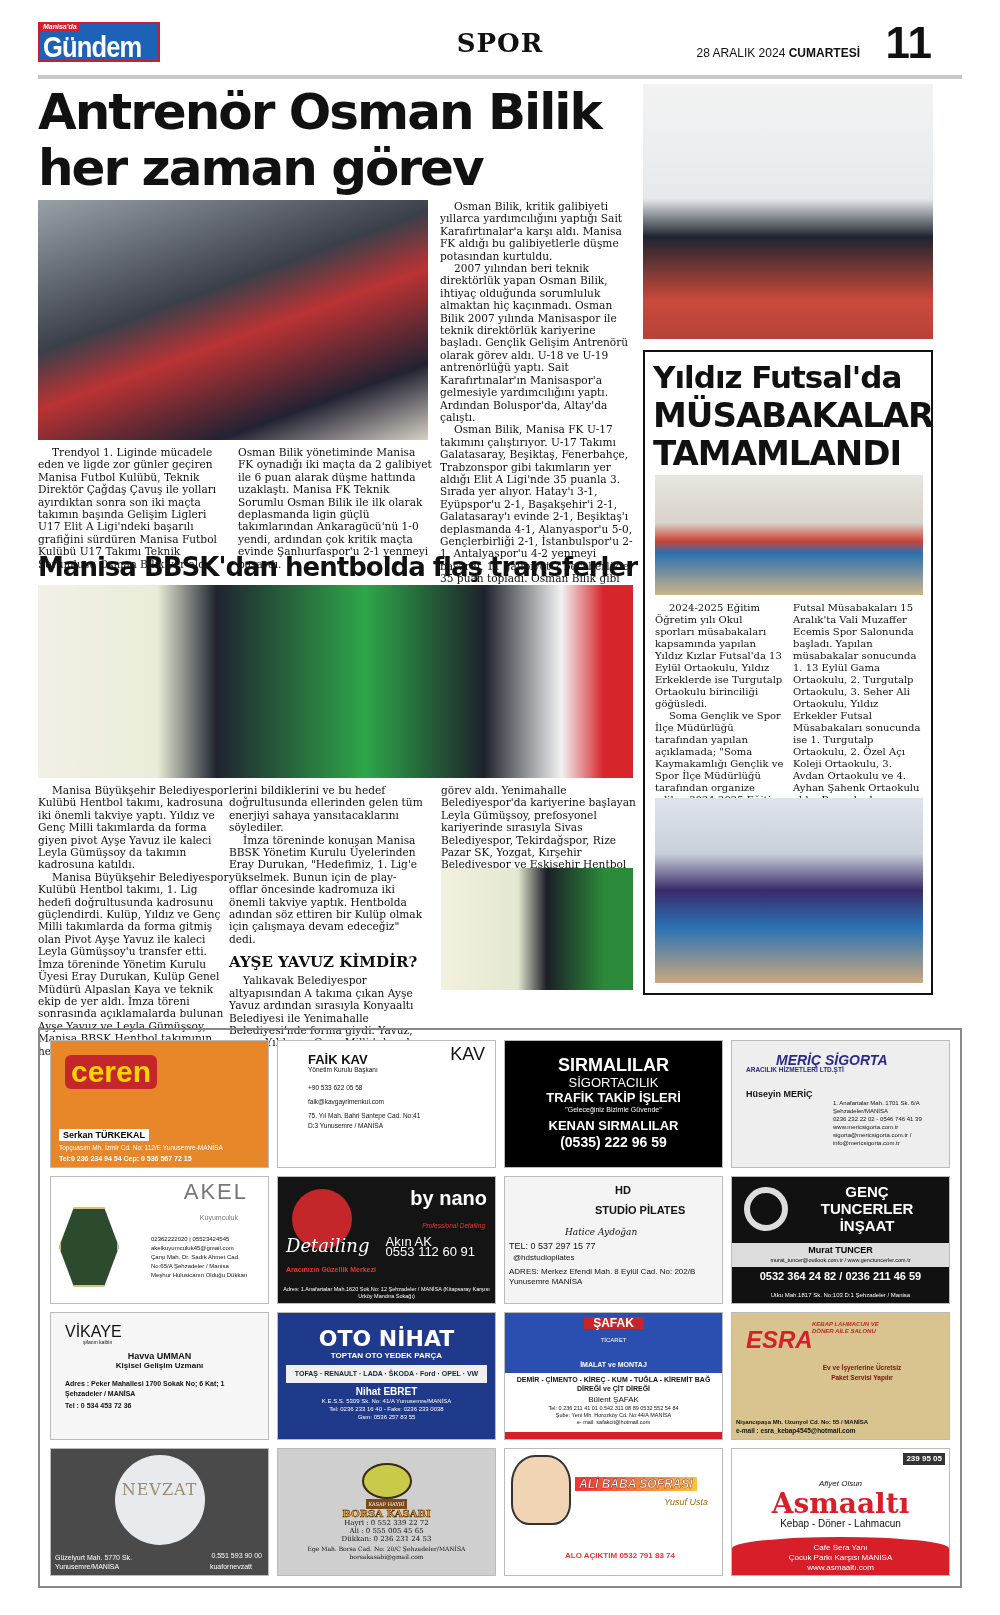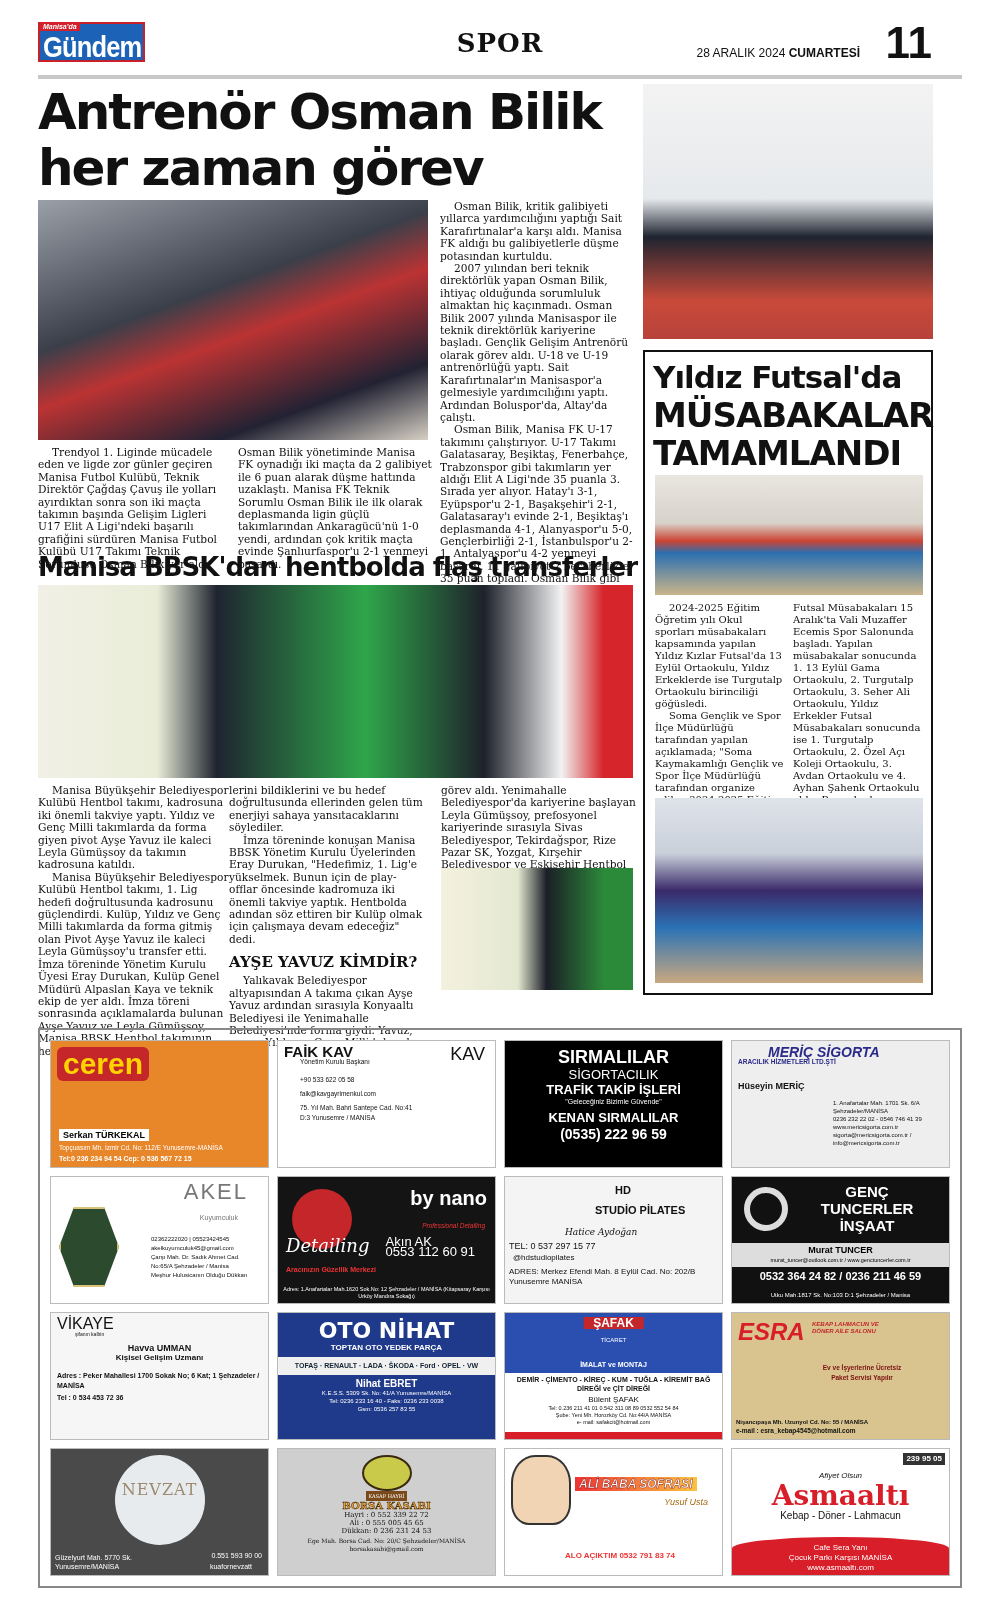--- a/index.html
+++ b/index.html
@@ -1,36 +1,36 @@
 <!DOCTYPE html>
 <html><head>
 <meta charset="utf-8">
 <style>
 *{box-sizing:border-box;margin:0;padding:0}
 body{width:1000px;height:1615px;background:#fff;font-family:"DejaVu Serif",serif;color:#111;position:relative;overflow:hidden}
 .abs{position:absolute}
-.masthead-logo{left:38px;top:22px;width:107px;height:40px;background:#1c63b8;border:2px solid #c9202a;}
+.masthead-logo{left:38px;top:22px;width:122px;height:40px;background:#1c63b8;border:2px solid #c9202a;}
 .masthead-logo .tag{position:absolute;left:0;top:-2px;background:#d4202c;color:#fff;font:bold 7px "Liberation Sans",sans-serif;padding:1px 3px;font-style:italic}
 .masthead-logo .name{position:absolute;left:3px;top:6px;color:#fff;font:bold 30px "Liberation Sans",sans-serif;letter-spacing:-1px;transform:scaleX(.85);transform-origin:left}
 .section-title{left:0;width:1000px;top:28px;text-align:center;font:bold 26px "DejaVu Serif",serif;letter-spacing:1px}
 .date{right:140px;top:46px;font:12px "Liberation Sans",sans-serif}
 .date b{font-weight:bold}
 .pagenum{right:68px;top:18px;font:bold 44px "Liberation Sans",sans-serif}
 .rule{left:38px;right:38px;top:75px;height:4px;background:#c8c8c8}
 .h1{left:38px;top:84px;width:600px;font:900 50px "DejaVu Sans",sans-serif;line-height:56px;letter-spacing:-2px}
 .photo{background:linear-gradient(135deg,#6b6e74,#2d3038 60%,#8a8c90);}
 .col{font-size:10.6px;line-height:12.4px;text-align:left;font-family:"DejaVu Serif",serif}
 .col p{text-indent:14px}
 .byline{font:bold 10px "Liberation Sans",sans-serif}
 .boxed{border:2px solid #111}
 .h2{font:900 26px "DejaVu Sans",sans-serif;letter-spacing:-1px;line-height:30px}
 .h3{font:900 34px "DejaVu Sans",sans-serif;line-height:38px;letter-spacing:-1px}
 .subhead{font:bold 15px "DejaVu Serif",serif}
 .adgrid{left:38px;top:1028px;width:924px;height:560px;border:2px solid #888;padding:10px;display:grid;grid-template-columns:repeat(4,1fr);grid-template-rows:repeat(4,1fr);gap:8px}
-.ad{position:relative;overflow:hidden;border:1px solid #bbb;font-family:"Liberation Sans",sans-serif;padding:6px;font-size:8px;line-height:10px}
+.ad{position:relative;overflow:hidden;border:1px solid #bbb;font-family:"Liberation Sans",sans-serif;padding:14px;font-size:8px;line-height:10px}
 .ad .big{font-weight:bold}
 </style>
 </head>
 <body>
 
 <div class="abs masthead-logo">
   <span class="tag">Manisa'da</span>
   <span class="name">Gündem</span>
 </div>
 <div class="abs section-title">SPOR</div>
@@ -98,21 +98,21 @@
 <div class="abs adgrid">
 
   <div class="ad" style="background:#e8872a;color:#fff">
     <div class="big" style="font-size:30px;line-height:34px;color:#ffd400;background:#c4262a;display:inline-block;padding:0 6px;border-radius:6px">ceren</div>
     <div style="position:absolute;bottom:26px;left:8px;background:#fff;color:#000;padding:1px 4px;font-weight:bold;font-size:9px">Serkan TÜRKEKAL</div>
     <div style="position:absolute;bottom:14px;left:8px;font-size:6.5px">Topçuasım Mh. İzmir Cd. No: 112/E Yunusemre-MANİSA</div>
     <div style="position:absolute;bottom:3px;left:8px;font-size:7px;font-weight:bold">Tel:0 236 234 94 54  Cep: 0 536 567 72 15</div>
   </div>
 
   <div class="ad" style="background:#fff">
-    <div class="big" style="font-size:15px;">FAİK KAV</div>
+    <div class="big" style="font-size:13px;margin-left:16px">FAİK KAV</div>
     <div style="margin-left:16px;font-size:6.5px">Yönetim Kurulu Başkanı</div>
     <div style="position:absolute;right:10px;top:8px;font-size:18px">KAV</div>
     <div style="margin:8px 0 0 16px;font-size:6.5px">+90 533 622 05 58</div>
     <div style="margin:4px 0 0 16px;font-size:6.5px">faik@kavgayrimenkul.com</div>
     <div style="margin:4px 0 0 16px;font-size:6.5px;width:120px">75. Yıl Mah. Bahri Santepe Cad. No:41 D:3 Yunusemre / MANİSA</div>
   </div>
 
   <div class="ad" style="background:#000;color:#fff;text-align:center">
     <div class="big" style="font-size:18px;line-height:20px">SIRMALILAR</div>
     <div style="font-size:13px;line-height:15px">SİGORTACILIK</div>

